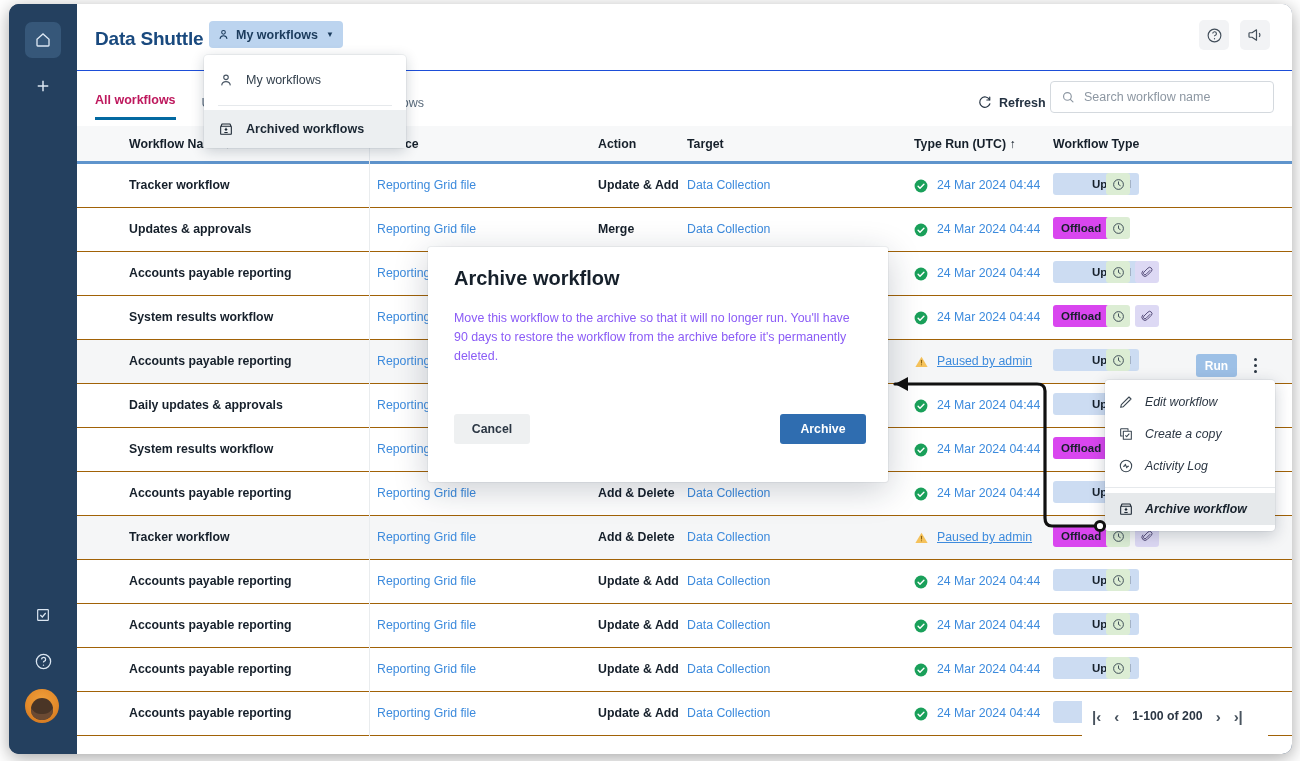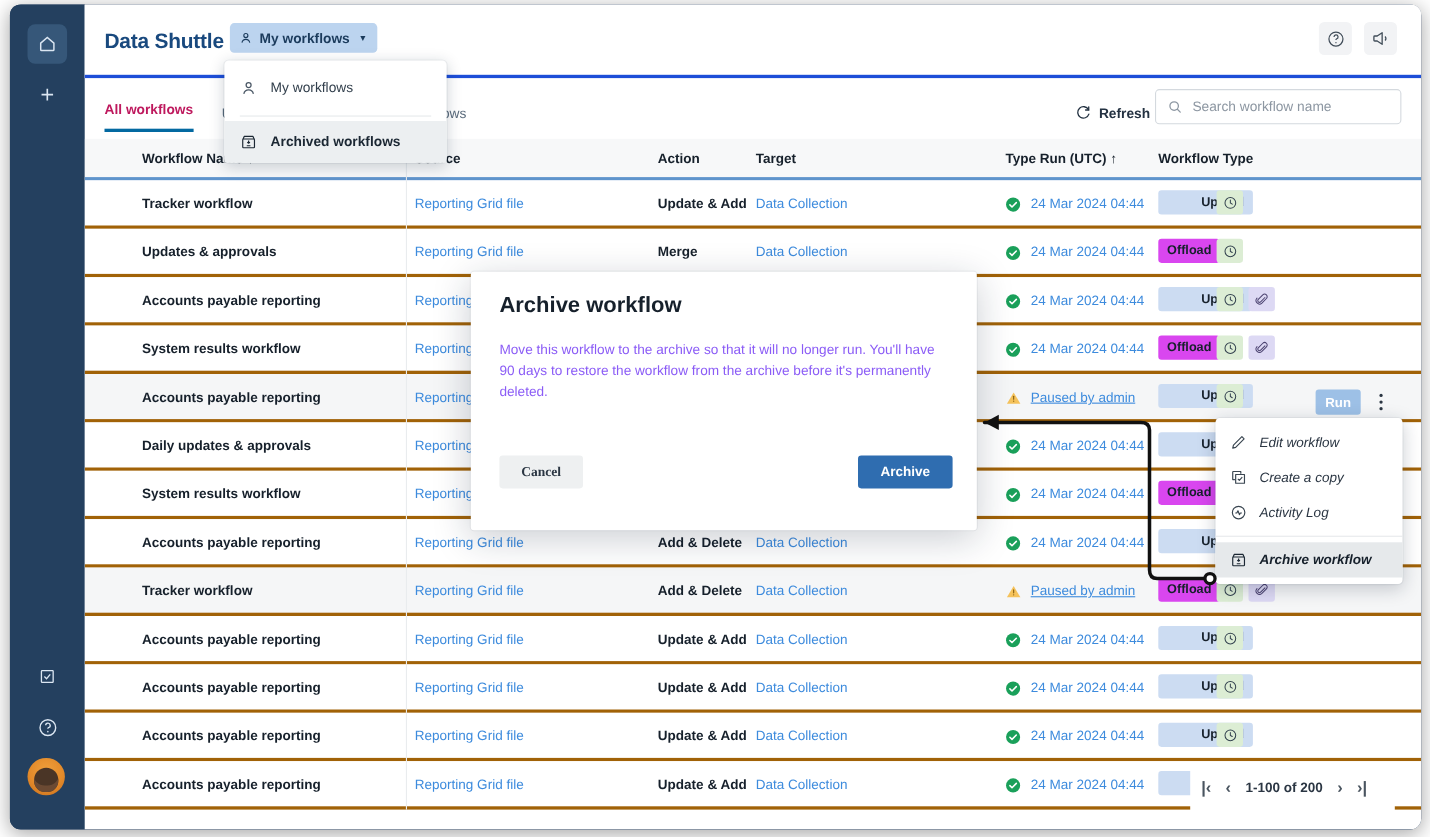--- a/index.html
+++ b/index.html
@@ -59,21 +59,21 @@
     position: absolute; left: 68px; top: 0;
     width: 1215px; height: 750px;
     background: #ffffff;
   }
 
   
   #app-header {
     position: absolute; left: 0; top: 0;
     width: 1215px; height: 67px;
     background: #fff;
-    border-bottom: 3px solid #1d4ed8;
+    border-bottom: 1px solid #1d4ed8;
   }
   #app-title {
     position: absolute; left: 18px; top: 24px;
     font-size: 19px; font-weight: bold; color: #19497e;
     letter-spacing: -.2px;
   }
   #ws-switcher {
     position: absolute; left: 132px; top: 17px;
     height: 27px; padding: 0 9px 0 8px;
     display: flex; align-items: center; gap: 6px;
@@ -150,21 +150,21 @@
   }
   .th {
     position: absolute; top: 11px;
     font-size: 12.3px; font-weight: bold; color: #16202b;
     white-space: nowrap;
   }
   .col-div { position: absolute; top: 0; width: 1px; height: 38px; background: #e3e7eb; }
 
   .trow {
     position: relative; height: 44px;
-    border-bottom: 3px solid #a16207;
+    border-bottom: 1px solid #a16207;
     background: #fff;
   }
   .trow.alt { background: #f5f6f7; }
   .cell { position: absolute; top: 14px; font-size: 12.3px; white-space: nowrap; }
   .c-name { left: 52px; font-weight: bold; color: #16202b; }
   .c-src  { left: 300px; color: #3d8bdd; }
   .c-act  { left: 521px; font-weight: bold; color: #16202b; }
   .c-tgt  { left: 610px; color: #3d8bdd; }
   .c-run  { left: 843px; color: #3d8bdd; }
   .row-div { position: absolute; left: 292px; top: 0; width: 1px; height: 44px; background: #e9ecee; }
@@ -230,21 +230,21 @@
   #modal-body {
     position: absolute; left: 26px; top: 62px; width: 412px;
     font-size: 12.4px; line-height: 19px; color: #8b5cf6;
   }
   #btn-cancel {
     position: absolute; left: 26px; top: 167px;
     width: 76px; height: 30px; border-radius: 3px;
     background: #eef0f1; color: #2b3643;
     font-size: 12.3px; font-weight: bold;
     display: flex; align-items: center; justify-content: center; cursor: pointer;
-    border: none; font-family: Liberation Serif, serif;
+    border: none; font-family: Liberation Sans, sans-serif;
   }
   #btn-archive {
     position: absolute; left: 352px; top: 167px;
     width: 86px; height: 30px; border-radius: 3px;
     background: #2f6db0; color: #fff;
     font-size: 12.3px; font-weight: bold;
     display: flex; align-items: center; justify-content: center; cursor: pointer;
     border: none; font-family: "Liberation Sans", sans-serif;
   }
 

